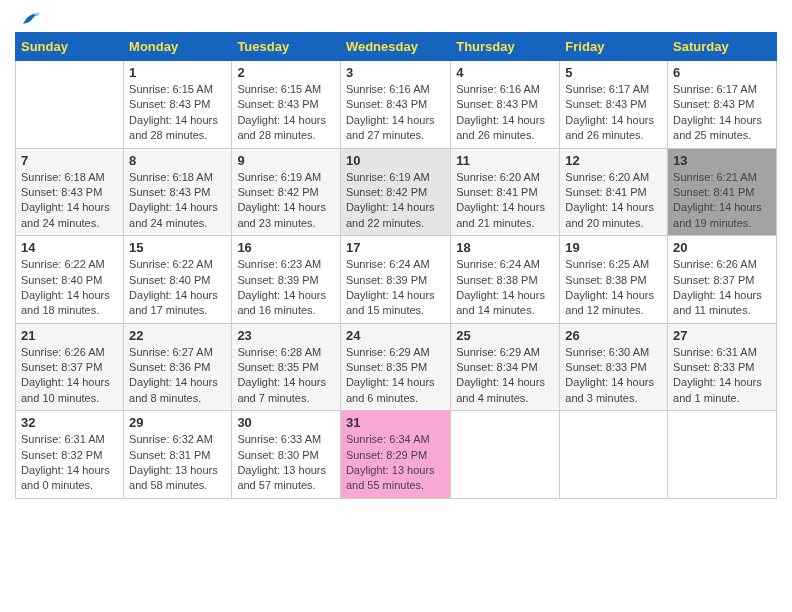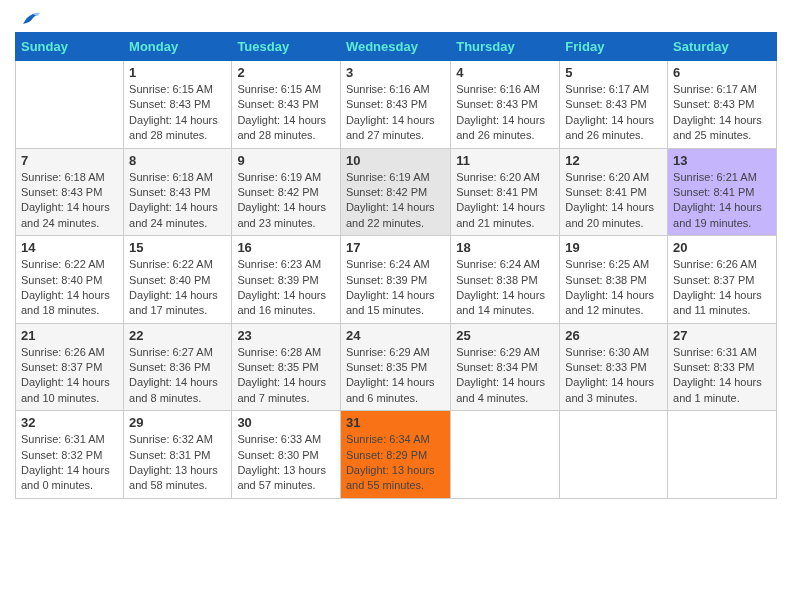--- a/index.html
+++ b/index.html
@@ -34,21 +34,21 @@
       font-size: 15px;
       color: #555;
     }
     .calendar {
       width: 100%;
       border-collapse: collapse;
       border: 1px solid #bbb;
     }
     .calendar th {
       background-color: #1565c0;
-      color: #5eead4;
+      color: #fde047;
       font-size: 13px;
       font-weight: bold;
       padding: 6px 5px;
       text-align: left;
       border: 1px solid #1565c0;
     }
     .calendar td {
       vertical-align: top;
       border: 1px solid #ccc;
       padding: 4px 5px;
@@ -194,21 +194,21 @@
 Daylight: 14 hours
 and 21 minutes.</div>
         </td>
         <td style="background: rgb(245, 245, 245);">
           <span class="day-number">12</span>
           <div class="day-info" style="white-space: pre-line;">Sunrise: 6:20 AM
 Sunset: 8:41 PM
 Daylight: 14 hours
 and 20 minutes.</div>
         </td>
-        <td style="background: #c4b5fd;">
+        <td style="background: #a3a3a3;">
           <span class="day-number">13</span>
           <div class="day-info" style="white-space: pre-line;">Sunrise: 6:21 AM
 Sunset: 8:41 PM
 Daylight: 14 hours
 and 19 minutes.</div>
         </td>
       </tr>
       <tr>
         <td style="background: rgb(255, 255, 255);">
           <span class="day-number">14</span>
@@ -326,21 +326,21 @@
 Daylight: 13 hours
 and 58 minutes.</div>
         </td>
         <td style="background: rgb(255, 255, 255);">
           <span class="day-number">30</span>
           <div class="day-info" style="white-space: pre-line;">Sunrise: 6:33 AM
 Sunset: 8:30 PM
 Daylight: 13 hours
 and 57 minutes.</div>
         </td>
-        <td style="background: #f97316; margin-left: 16px;">
+        <td style="background: #f9a8d4; margin-left: 16px;">
           <span class="day-number">31</span>
           <div class="day-info" style="white-space: pre-line;">Sunrise: 6:34 AM
 Sunset: 8:29 PM
 Daylight: 13 hours
 and 55 minutes.</div>
         </td>
         <td class="empty-cell"></td>
         <td class="empty-cell"></td>
         <td class="empty-cell"></td>
       </tr>

